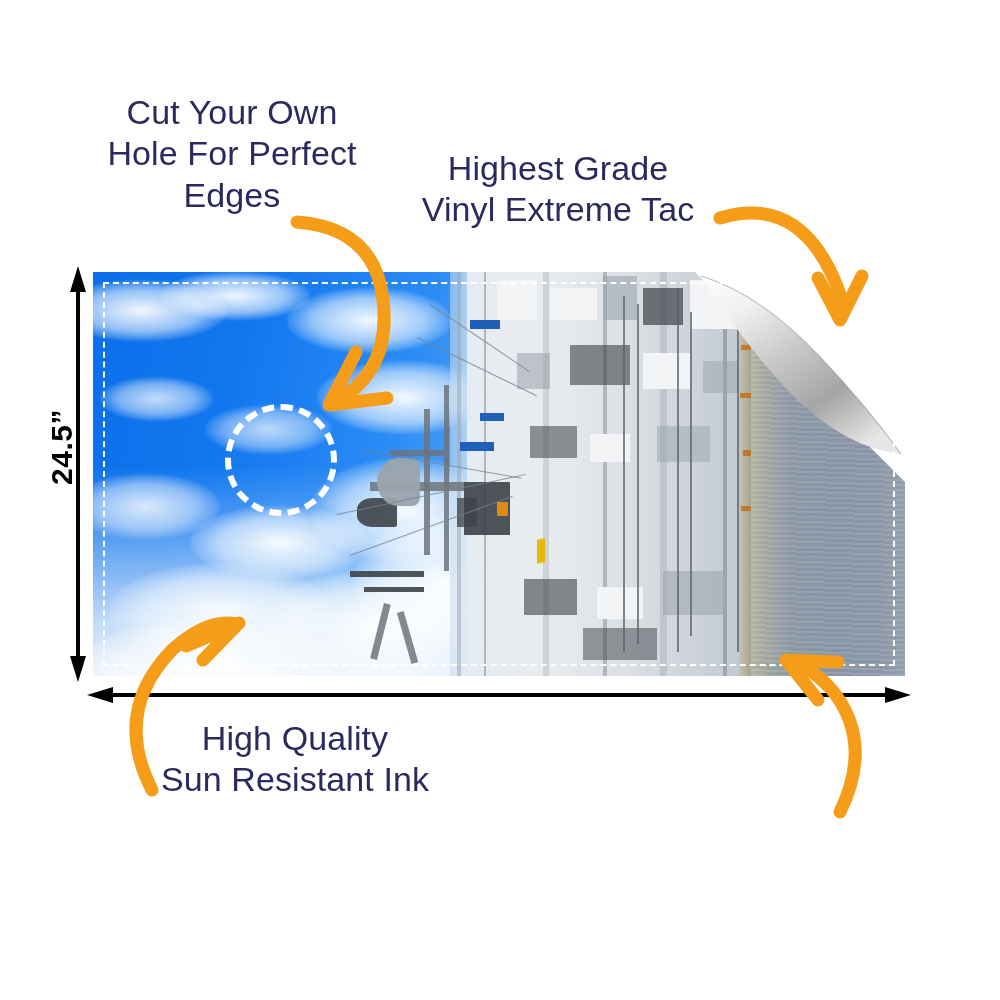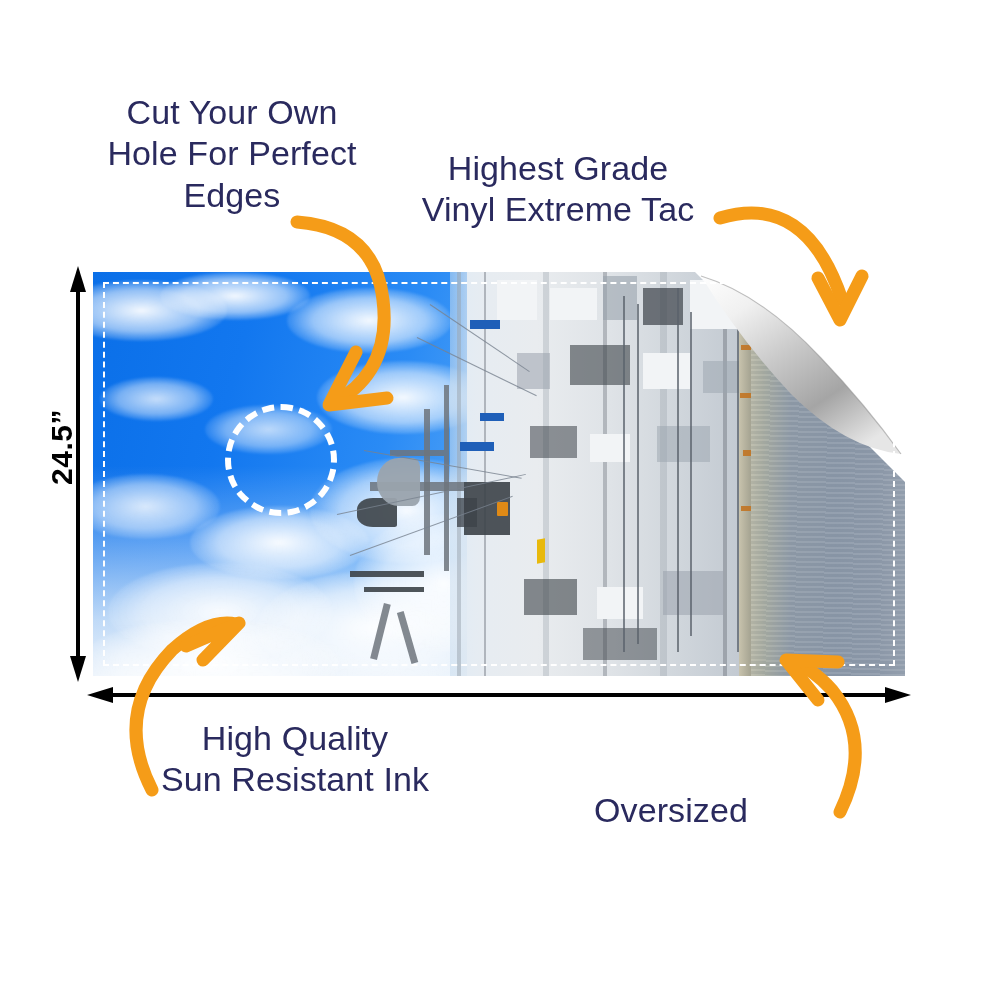--- a/index.html
+++ b/index.html
@@ -223,21 +223,20 @@
   <div class="callout callout-big" id="co-cut">Cut Your Own
 Hole For Perfect
 Edges</div>
 
   <div class="callout callout-big" id="co-grade">Highest Grade
 Vinyl Extreme Tac</div>
 
   <div class="callout callout-big" id="co-ink">High Quality
 Sun Resistant Ink</div>
 
-  <div class="callout callout-big" id="co-over">Oversized</div>
 
 
   <div class="dim-label" id="dim-v">24.5”</div>
 
 
   <div id="photo-panel">
 
     <div id="sky">
       <div class="cloud" style="left:-10%;top:2%;width:46%;height:15%;"></div>
       <div class="cloud" style="left:18%;top:0%;width:40%;height:12%;"></div>

